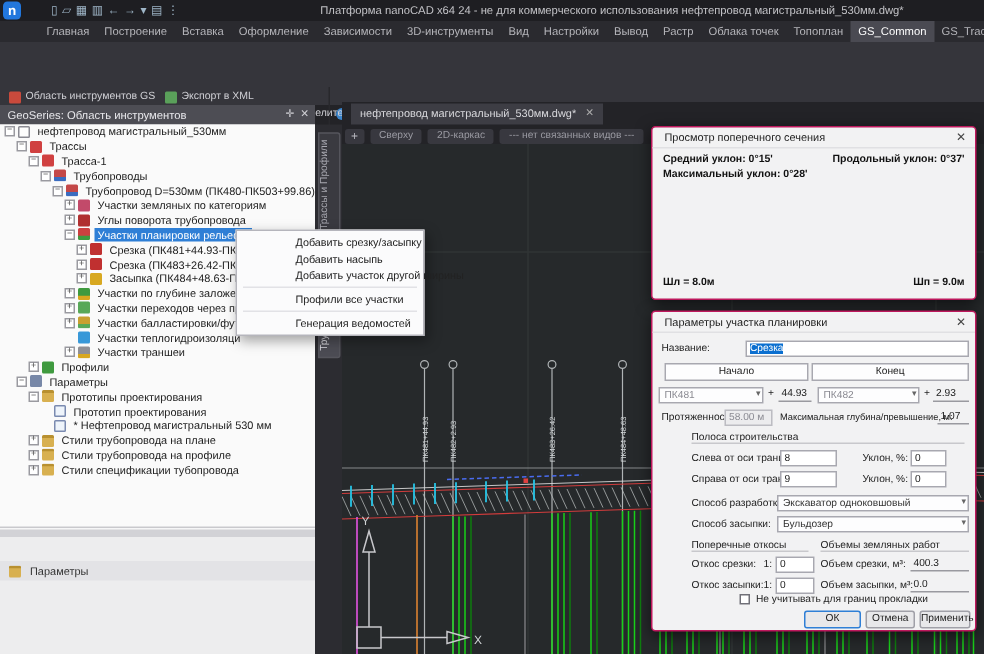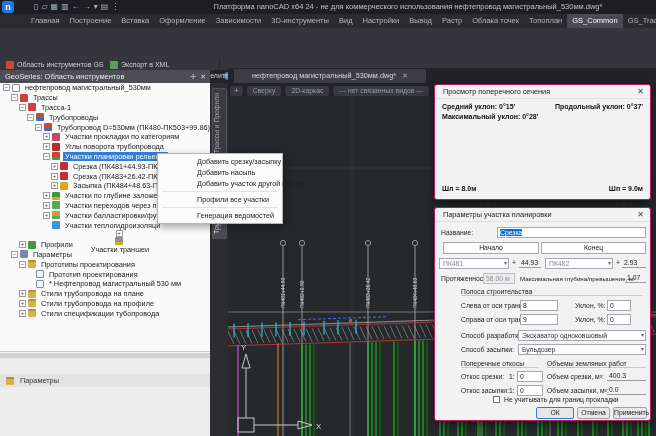--- a/index.html
+++ b/index.html
@@ -57,21 +57,21 @@
   #tp-bottom{position:absolute;left:0;top:288px;width:210px;height:78px;background:#ededee;}
   #tp-bottom-header{position:absolute;left:0;top:16px;width:210px;height:13px;background:#e3e3e6;display:flex;align-items:center;gap:3px;padding-left:6px;font-size:7.3px;color:#333;}
 
   
   #rail{position:absolute;left:210px;top:83px;width:18px;height:353px;background:#2c2c31;z-index:2;}
   .rail-tab{position:absolute;left:2px;width:15px;background:#3a3a40;border:1px solid #55555c;border-radius:2px 0 0 2px;color:#a8a8b0;font-size:6.8px;writing-mode:vertical-rl;transform:rotate(180deg);text-align:center;padding:4px 0;white-space:nowrap;}
   .rail-tab.active{background:#4c4c54;color:#dcdce2;}
 
   
   #canvas-top{position:absolute;left:228px;top:68px;width:428px;height:28px;background:#232327;}
-  #doc-tab{position:absolute;left:6px;top:1px;height:14px;background:#3d3d44;color:#d8d8dc;font-size:7.3px;line-height:14px;padding:0 18px;display:flex;gap:6px;align-items:center;}
+  #doc-tab{position:absolute;left:6px;top:1px;height:14px;background:#3d3d44;color:#d8d8dc;font-size:7.3px;line-height:14px;padding:0 6px;display:flex;gap:6px;align-items:center;}
   #doc-tab .x{color:#aaa;font-size:7px;}
   #canvas-bar{position:absolute;left:2px;top:17px;height:11px;display:flex;gap:4px;align-items:center;}
   .view-btn{background:#38383f;color:#9a9aa2;font-size:6.8px;line-height:10px;padding:0 6px;border-radius:2px;white-space:nowrap;}
   #plus-btn{background:#38383f;color:#b8b8c0;font-size:8px;line-height:10px;padding:0 4px;border-radius:2px;}
 
   
   #canvas{position:absolute;left:228px;top:96px;z-index:1;}
 
   
   .dlg{position:absolute;background:#f2f2f3;border:1px solid #be185d;border-radius:3px;box-shadow:0 3px 10px rgba(0,0,0,.55);z-index:5;}
@@ -386,21 +386,21 @@
           <span class="tlabel">Трубопроводы</span>
         </div>
         <div class="tree-row" style="padding-left: 35px;">
           <span class="expander">−</span>
           <span class="ticon i-pipe"></span>
           <span class="tlabel">Трубопровод D=530мм (ПК480-ПК503+99.86)</span>
         </div>
         <div class="tree-row" style="padding-left: 43px;">
           <span class="expander">+</span>
           <span class="ticon i-cat"></span>
-          <span class="tlabel">Участки прокладки по категориям</span>
+          <span class="tlabel">Участки земляных по категориям</span>
         </div>
         <div class="tree-row" style="padding-left: 43px;">
           <span class="expander">+</span>
           <span class="ticon i-angle"></span>
           <span class="tlabel">Углы поворота трубопровода</span>
         </div>
         <div class="tree-row" style="padding-left: 43px;">
           <span class="expander">−</span>
           <span class="ticon i-relief"></span>
           <span class="tlabel selected">Участки планировки рельефа</span>
@@ -433,21 +433,21 @@
         <div class="tree-row" style="padding-left: 43px;">
           <span class="expander">+</span>
           <span class="ticon i-ballast"></span>
           <span class="tlabel">Участки балластировки/фут</span>
         </div>
         <div class="tree-row" style="padding-left: 43px;">
           <span class="exp-spacer"></span>
           <span class="ticon i-insul"></span>
           <span class="tlabel">Участки теплогидроизоляци</span>
         </div>
-        <div class="tree-row" style="padding-left: 30px; flex-direction: column;">
+        <div class="tree-row" style="padding-left: 43px;">
           <span class="expander">+</span>
           <span class="ticon i-trench"></span>
           <span class="tlabel">Участки траншеи</span>
         </div>
         <div class="tree-row" style="padding-left: 19px;">
           <span class="expander">+</span>
           <span class="ticon i-profiles"></span>
           <span class="tlabel">Профили</span>
         </div>
         <div class="tree-row" style="padding-left: 11px;">

